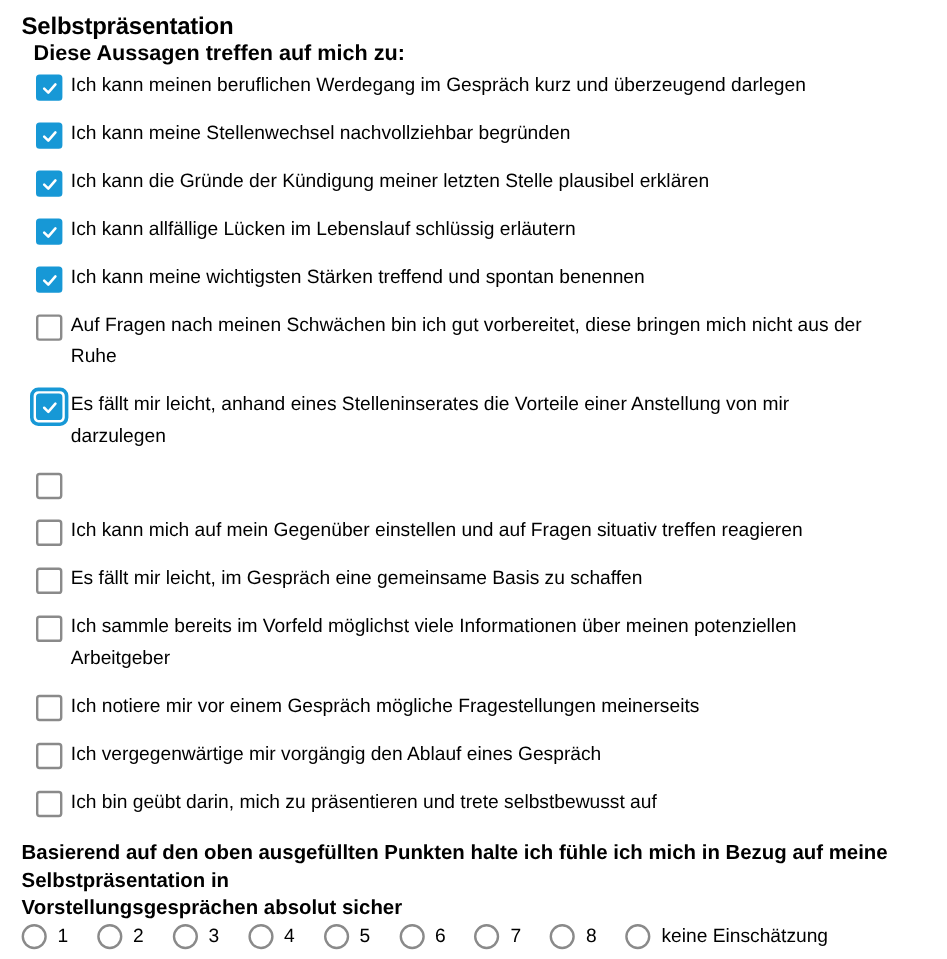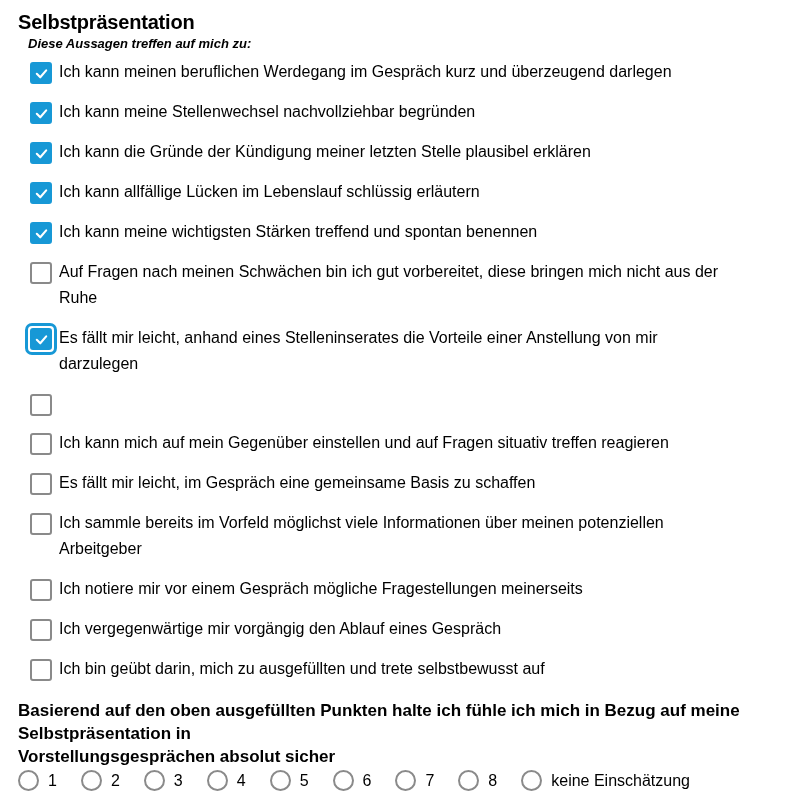--- a/index.html
+++ b/index.html
@@ -13,21 +13,21 @@
     width:789px;height:799px;background:#ffffff;color:#000;
     font-family:"Liberation Sans",sans-serif;overflow:hidden;
   }
   .page{padding:10px 18px 0 18px;}
 
   .title{
     font-size:20px;font-weight:700;line-height:24px;margin:0;
     letter-spacing:-0.2px;
   }
   .subtitle{
-    font-size:13px;font-weight:700;line-height:16px;margin:2px 0 0 10px;font-style:italic;
+    font-size:18px;font-weight:700;line-height:16px;margin:2px 0 0 10px;
   }
 
   .checklist{margin-top:10px;}
   .row{display:flex;align-items:flex-start;margin:0 0 17px 12px;}
   .cbwrap{flex:0 0 auto;margin-right:7px;}
   .cbwrap.focused{
     border:3px solid var(--accent);
     border-radius:7px;
     padding:2px;
     margin:-5px 2px -5px -5px;
@@ -205,21 +205,21 @@
         </div>
         <div class="label">Ich vergegenwärtige mir vorgängig den Ablauf eines Gespräch</div>
       </div>
 
       <div class="row">
         <div class="cbwrap">
           <div class="checkbox">
             
           </div>
         </div>
-        <div class="label">Ich bin geübt darin, mich zu ausgefüllten und trete selbstbewusst auf</div>
+        <div class="label">Ich bin geübt darin, mich zu präsentieren und trete selbstbewusst auf</div>
       </div>
     </div>
 
   <div class="question">Basierend auf den oben ausgefüllten Punkten halte ich fühle ich mich in Bezug auf meine Selbstpräsentation in
 Vorstellungsgesprächen absolut sicher</div>
 
   <div class="radio-row">
 
       <div class="radio-group">
         <div class="radio"></div>

